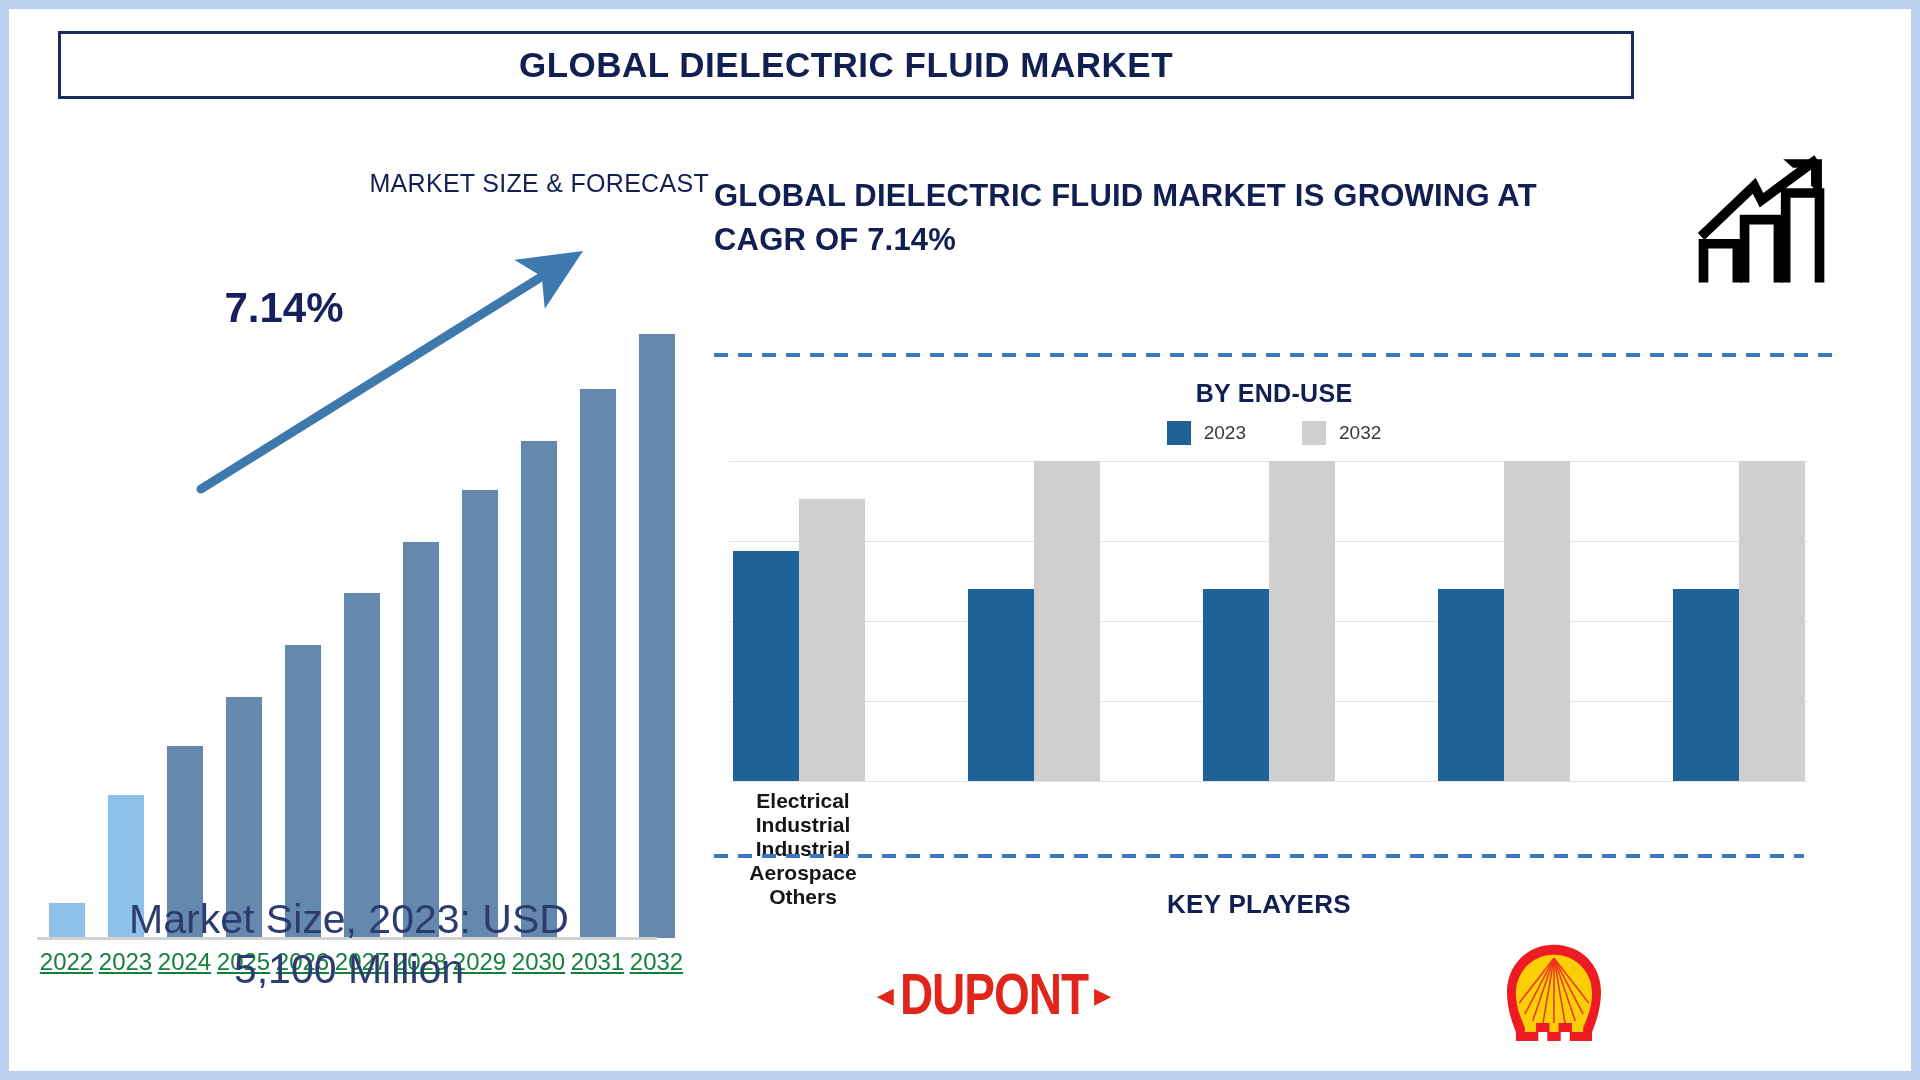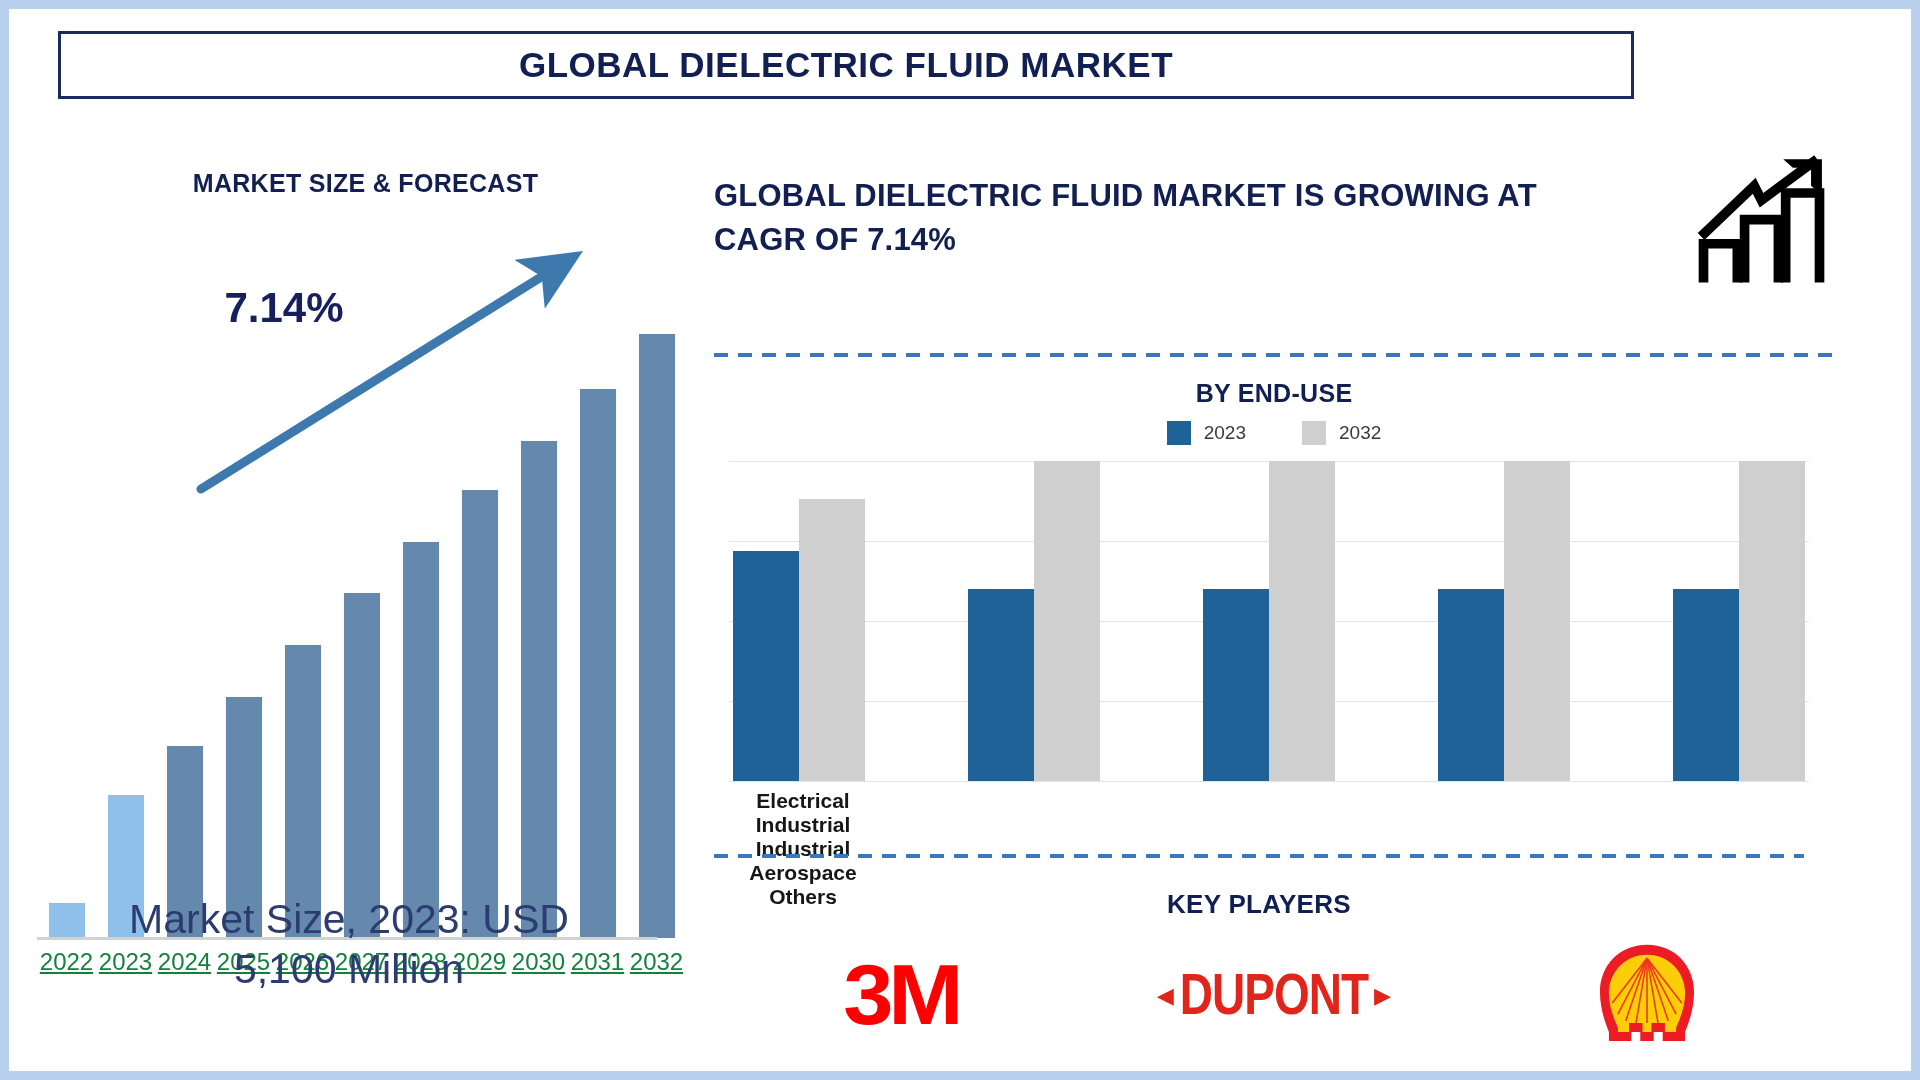--- a/index.html
+++ b/index.html
@@ -39,22 +39,22 @@
 
   
   .left-panel {
     position: absolute;
     left: 0px; top: 120px;
     width: 700px; height: 950px;
   }
   .left-heading {
     position: absolute;
     left: 0; top: 40px; width: 700px;
-    text-align: center;
-    font-size: 25px; font-weight: bold;
+    text-align: right;
+    font-size: 25px; font-weight: normal;
     letter-spacing: 0.3px;
     color: #111f52;
     padding-left: 13px;
   }
   .cagr-left {
     position: absolute;
     left: 150px; top: 155px;
     width: 250px; text-align: center;
     font-size: 42px; font-weight: bold;
     color: #15205c;
@@ -400,23 +400,20 @@
         <div class="gc-cat">Industrial</div>
         <div class="gc-cat">Aerospace</div>
         <div class="gc-cat">Others</div>
       </div>
 
       <div class="dash-line dash-bot"></div>
 
       <div class="key-players">KEY PLAYERS</div>
 
       <div class="players-row">
-        <div class="player-cell">
-          <div class="logo-3m">3M</div>
-        </div>
         <div class="player-cell">
           <div class="logo-dupont">
             <span class="dupont-caret">◂</span>
             <span class="dupont-text">DUPONT</span>
             <span class="dupont-caret">▸</span>
           </div>
         </div>
         <div class="player-cell">
           <svg width="112" height="112" viewBox="0 0 100 100">
             <path d="M50 6 C25 6 8 25 8 48 C8 62 12 74 16 84 L16 92 L36 92 L36 84 L44 84 L44 92 L56 92

